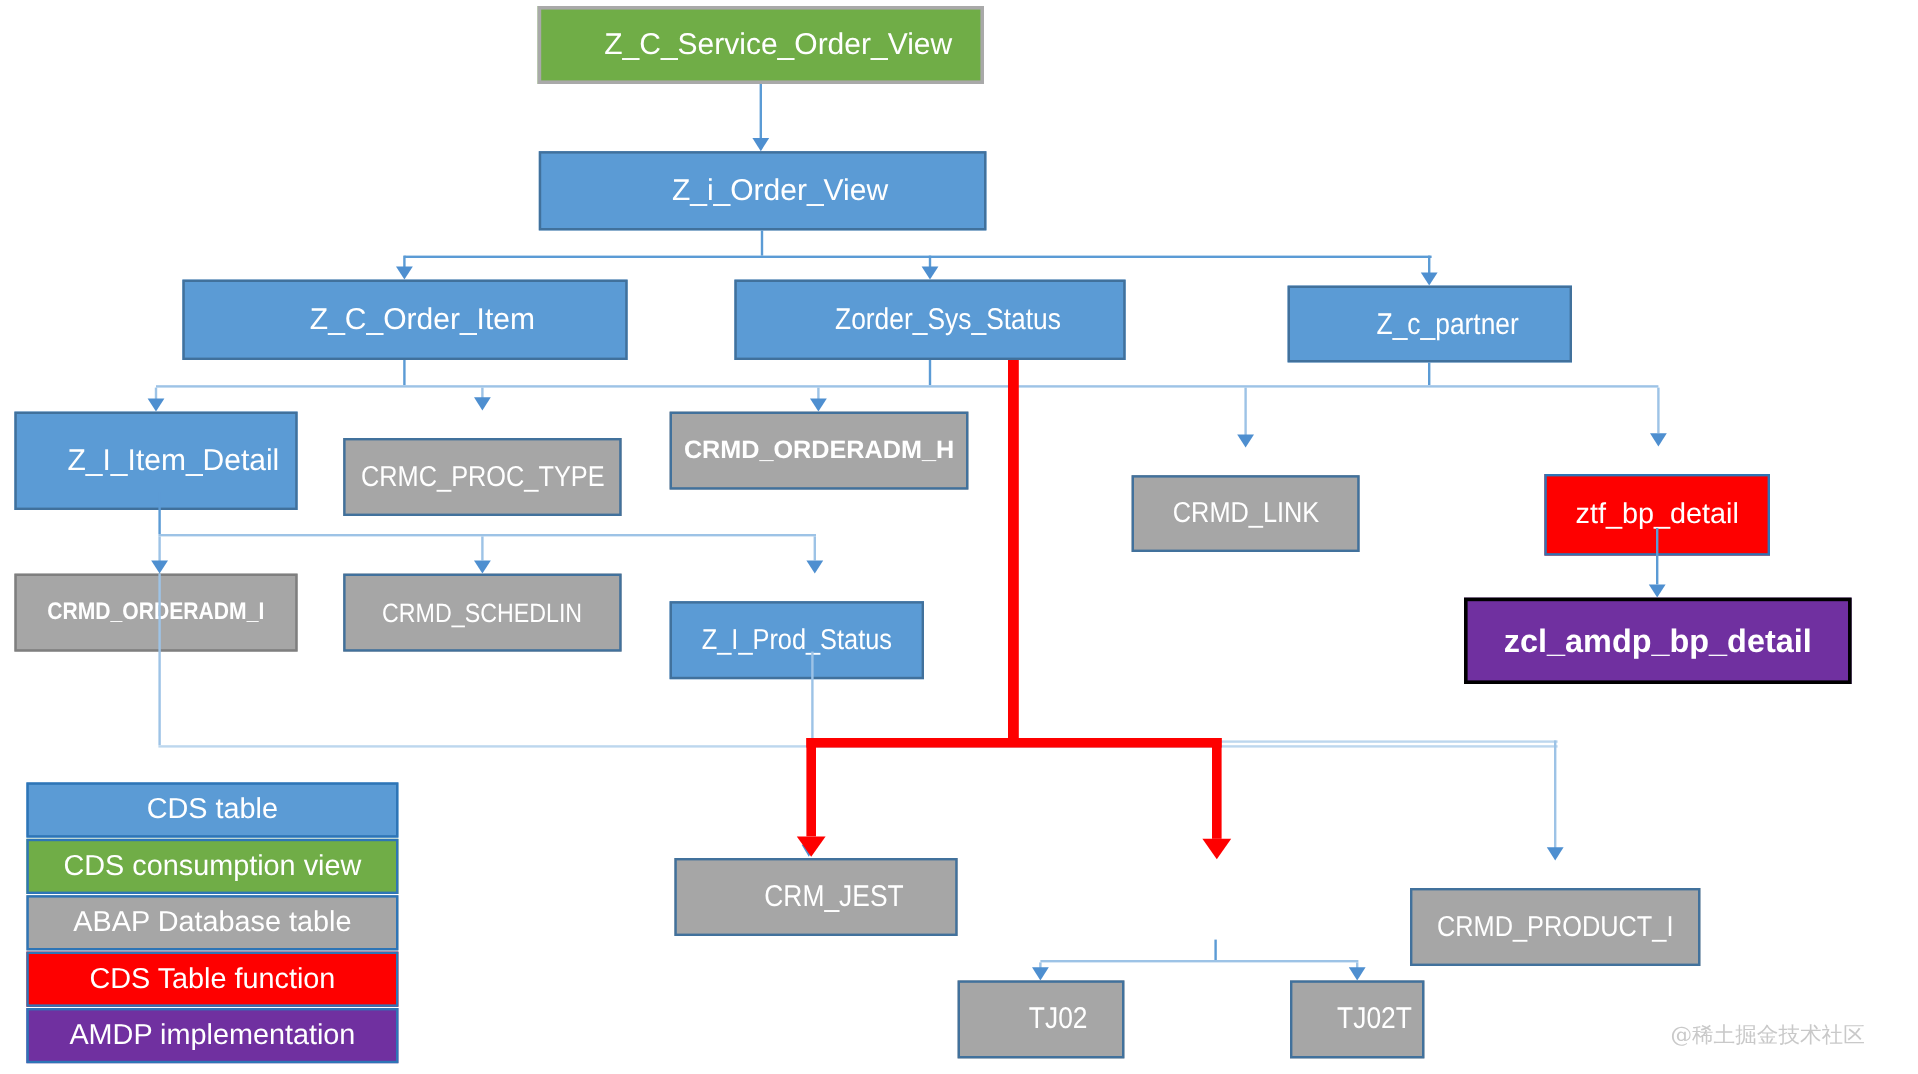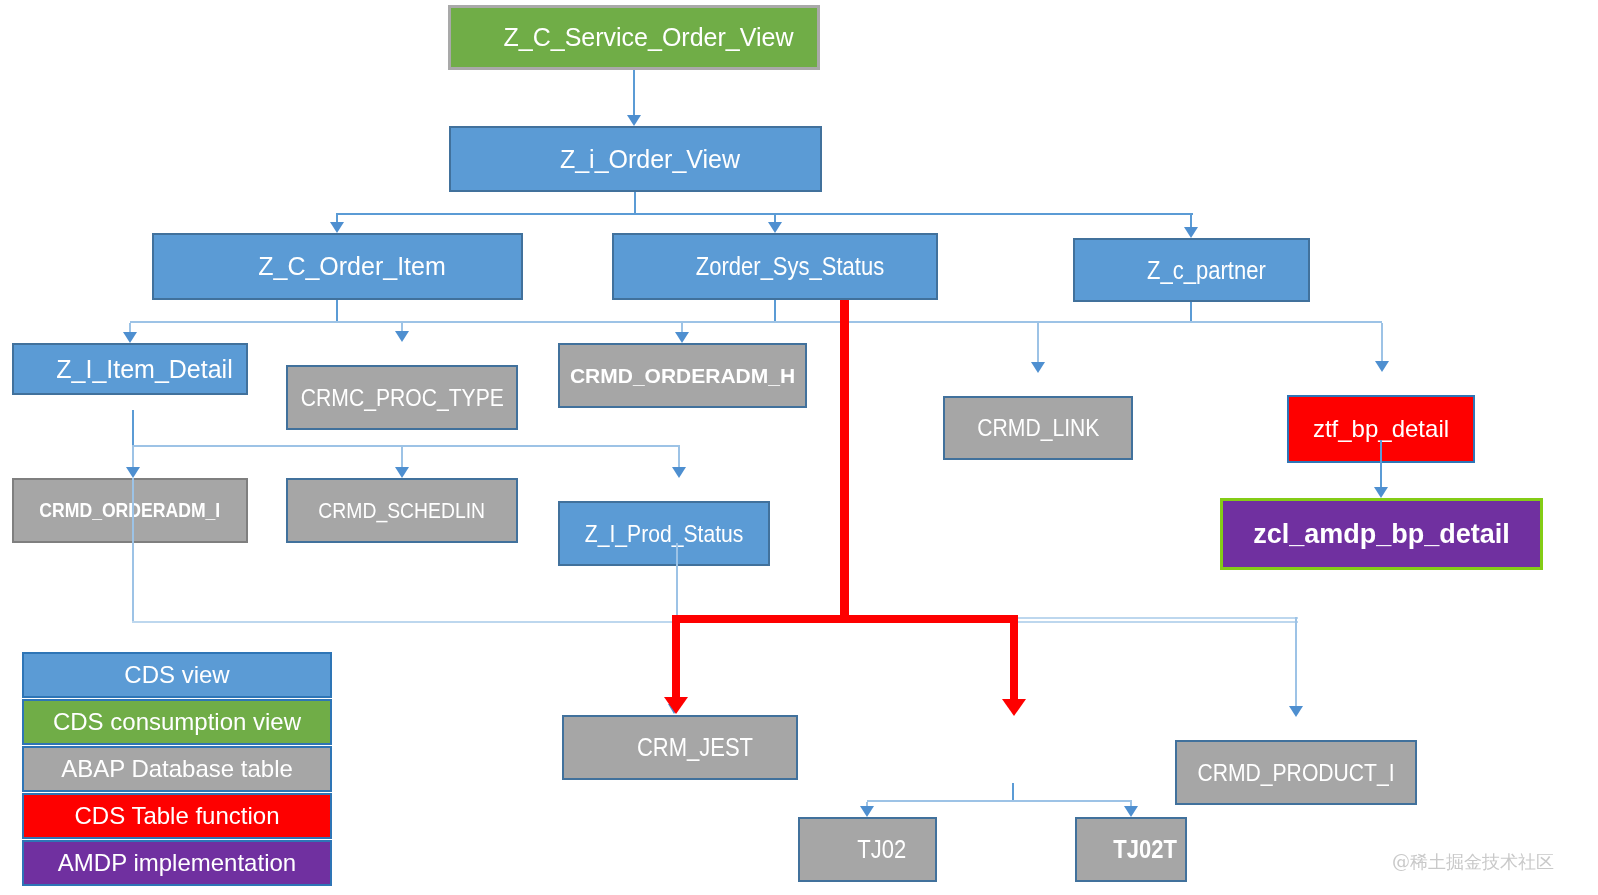--- a/index.html
+++ b/index.html
@@ -9,21 +9,21 @@
   }
   .node{
     position:absolute;display:flex;align-items:center;justify-content:center;
     color:#ffffff;box-sizing:border-box;z-index:1;text-align:center;white-space:nowrap;
   }
   .blue  {background:#5B9BD5;border:2px solid #41719C;}
   .green {background:#70AD47;border:3px solid #A9A9A9;}
   .gray  {background:#A6A6A6;border:2px solid #41719C;}
   .gray2 {background:#A6A6A6;border:2px solid #7F7F7F;}
   .red   {background:#FE0000;border:2px solid #2E75B6;}
-  .purple{background:#7030A0;border:3px solid #84cc16;}
+  .purple{background:#7030A0;border:3px solid #000000;}
   .lbl{display:inline-block;}
   .cond{transform:scaleX(0.88);}
   .bold{font-weight:bold;}
   .f25{font-size:25px;padding-left:29px;} .f24{font-size:24px;margin-top:23px;} .f22{font-size:22px;}
   .f21{font-size:21px;} .f20{font-size:20px;} .f27{font-size:27px;}
   .ln{position:absolute;z-index:2;}
   .c1{background:#5B9BD5;}
   .c2{background:#9DC3E6;}
   .c3{background:#BDD7EE;}
   .redln{background:#FE0000;z-index:3;}
@@ -63,21 +63,21 @@
   </div>
 
   <div class="node blue f25" style="left:612px;top:233px;width:326px;height:67px;">
     <span class="lbl cond">Zorder_Sys_Status</span>
   </div>
 
   <div class="node blue f25" style="left:1073px;top:238px;width:237px;height:64px;">
     <span class="lbl cond">Z_c_partner</span>
   </div>
 
-  <div class="node blue f25" style="left:12px;top:343px;width:236px;height:52px;">
+  <div class="node blue f25" style="left:12px;top:343px;width:236px;height:82px;">
     <span class="lbl">Z_I_Item_Detail</span>
   </div>
 
   <div class="node gray f24" style="left:286px;top:342px;width:232px;height:65px;">
     <span class="lbl cond">CRMC_PROC_TYPE</span>
   </div>
 
   <div class="node gray f21 bold" style="left:558px;top:343px;width:249px;height:65px;">
     <span class="lbl">CRMD_ORDERADM_H</span>
   </div>
@@ -112,21 +112,21 @@
 
 
   <div class="node gray f24" style="left:1175px;top:717px;width:242px;height:65px;">
     <span class="lbl cond">CRMD_PRODUCT_I</span>
   </div>
 
   <div class="node gray f25" style="left:798px;top:817px;width:139px;height:65px;">
     <span class="lbl cond">TJ02</span>
   </div>
 
-  <div class="node gray f25" style="left:1075px;top:817px;width:112px;height:65px;font-weight:bold;">
+  <div class="node gray f25" style="left:1075px;top:817px;width:112px;height:65px;">
     <span class="lbl cond">TJ02T</span>
   </div>
 
   <div class="ln c1" style="left:633px;top:70px;width:2px;height:46px;"></div>
   <div class="arr" style="left:627px;top:115px;"></div>
 
   <div class="ln c1" style="left:634px;top:192px;width:2px;height:21px;"></div>
   <div class="ln c1" style="left:337px;top:213px;width:856px;height:2px;"></div>
   <div class="ln c1" style="left:336px;top:213px;width:2px;height:10px;"></div>
   <div class="arr" style="left:330px;top:222px;"></div>
@@ -179,21 +179,21 @@
 
   <div class="ln redln" style="left:840px;top:300px;width:9px;height:320px;"></div>
   <div class="ln redln" style="left:672px;top:615px;width:346px;height:8px;"></div>
   <div class="ln redln" style="left:672px;top:615px;width:8px;height:82px;"></div>
   <div class="arr arr-red" style="left:664px;top:697px;"></div>
   <div class="ln redln" style="left:1010px;top:615px;width:8px;height:84px;"></div>
   <div class="arr arr-red" style="left:1002px;top:699px;"></div>
 
   <div>
     <div class="legend-item blue" style="top:652px;">
-      <span>CDS view</span>
+      <span>CDS table</span>
     </div>
     <div class="legend-item green" style="top:699px;">
       <span>CDS consumption view</span>
     </div>
     <div class="legend-item gray" style="top:746px;">
       <span>ABAP Database table</span>
     </div>
     <div class="legend-item red" style="top:793px;">
       <span>CDS Table function</span>
     </div>

